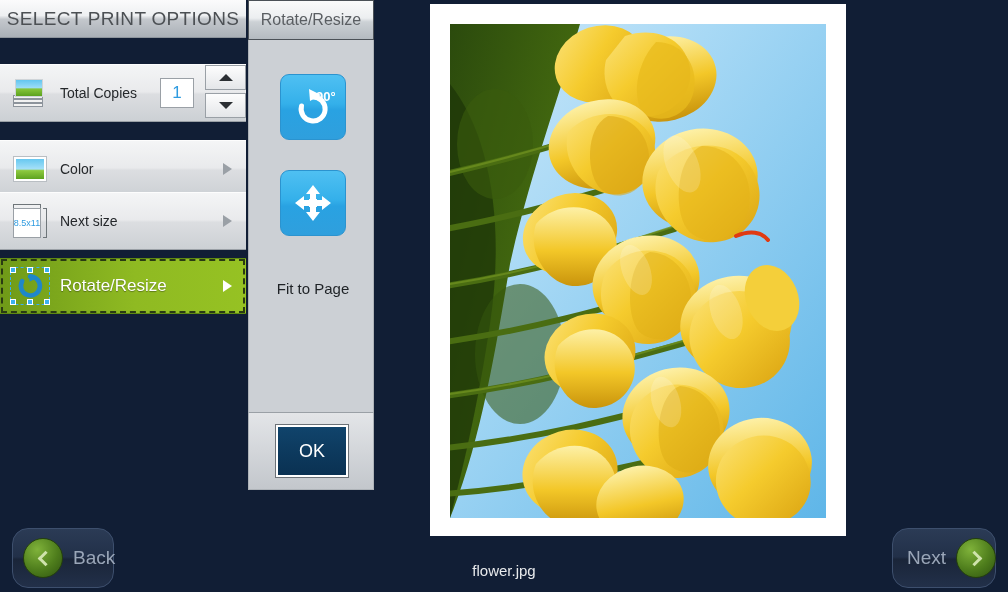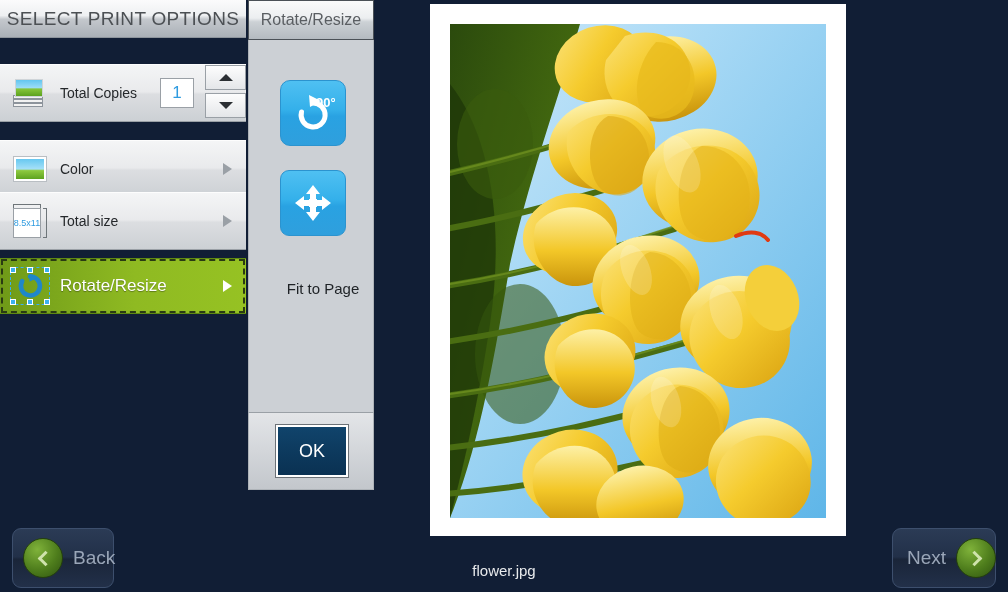--- a/index.html
+++ b/index.html
@@ -114,28 +114,28 @@
     position: absolute; left: 2px; top: 412px; width: 126px; height: 78px;
     background: linear-gradient(to bottom, #e3e5e8, #c3c7cc);
     border: 1px solid #aeb3b8; border-top: 1px solid #9aa0a6;
   }
   .tool-btn {
     position: absolute; left: 31px; width: 66px; height: 66px; border-radius: 9px;
     background: linear-gradient(to bottom, #4fc0f2 0%, #34b0ea 45%, #29a2e2 55%, #2f9fdd 100%);
     border: 1px solid #2b93cf;
     display: flex; align-items: center; justify-content: center;
   }
-  #btn-rotate { top: 40px; border-radius: 10px; }
+  #btn-rotate { top: 34px; }
   #btn-fit { top: 130px; }
   .tool-cap {
     position: absolute; left: 0; width: 128px; text-align: center;
     font-size: 15px; color: #1e2226;
   }
   #cap-rotate { top: 135px; }
-  #cap-fit { top: 240px; margin-left: 10px; }
+  #cap-fit { top: 240px; }
 
   #ok-button {
     position: absolute; left: 276px; top: 425px; width: 72px; height: 52px;
     background: linear-gradient(to bottom, #10446c 0%, #0d3a5e 50%, #0a3152 100%);
     border: 2px solid #ffffff; box-shadow: 0 0 0 1px #6b7177;
     display: flex; align-items: center; justify-content: center;
     color: #ffffff; font-size: 18px;
   }
 
   
@@ -149,21 +149,21 @@
   }
   #photo-canvas { position: absolute; left: 0; top: 0; width: 376px; height: 494px; }
 
   #file-name {
     position: absolute; left: 0; top: 562px; width: 1008px; text-align: center;
     font-size: 15px; color: #e8eaec;
   }
 
   
   .nav-btn {
-    position: absolute; height: 60px; border-radius: 9px;
+    position: absolute; height: 60px; border-radius: 16px;
     background: linear-gradient(to bottom, #2b3b55 0%, #223049 48%, #1a2539 52%, #223049 100%);
     border: 1px solid #3d4f6d;
     display: flex; align-items: center;
   }
   #btn-back { left: 12px; top: 528px; width: 102px; padding-left: 10px; }
   #btn-next { left: 892px; top: 528px; width: 104px; padding-left: 14px; }
   .nav-label { font-size: 19px; color: #9aa6b8; }
   .nav-circle {
     width: 40px; height: 40px; border-radius: 50%;
     background: radial-gradient(circle at 35% 28%, #7fb23a 0%, #4e7d1c 55%, #2f5410 100%);
@@ -214,21 +214,21 @@
     </div>
 
     <div class="opt-row" id="row-paper">
       <span class="icon-box">
         <span class="ico-paper">
           <span class="hbar"></span>
             <span class="vbar"></span>
           <span class="pg">8.5x11</span>
         </span>
       </span>
-      <span class="opt-label">Total size</span>
+      <span class="opt-label">Next size</span>
       <span class="arrow"></span>
     </div>
 
     <div class="opt-row" id="row-rotate">
       <span class="icon-box">
         <span class="ico-rotate-sel">
           <span class="dashsel"></span>
           <svg width="26" height="26" viewBox="0 0 26 26" aria-hidden="true">
             <path d="M13 3.5 A9.5 9.5 0 1 1 5.2 8.2" fill="none" stroke="#1f87c9" stroke-width="4.6" stroke-linecap="round"></path>
             <polygon points="12.5,0.5 20.5,4.6 12.5,8.7" fill="#1f87c9"></polygon>

